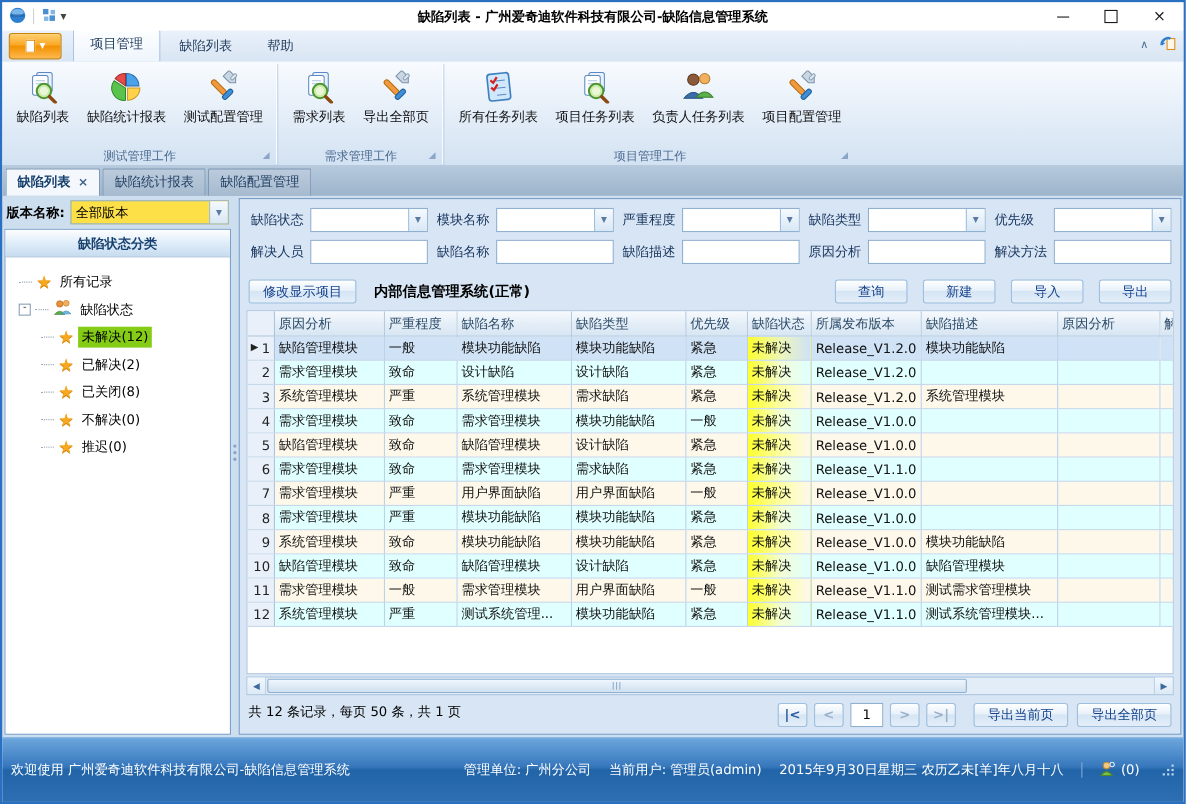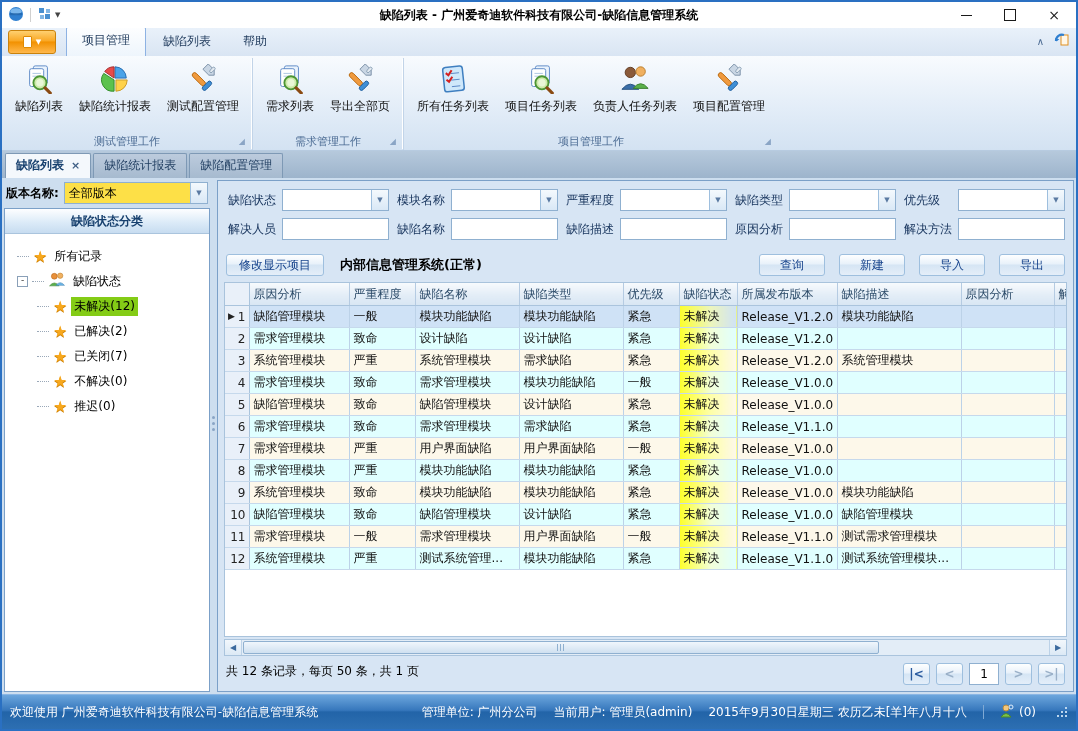--- a/index.html
+++ b/index.html
@@ -104,21 +104,21 @@
   
   .pager{display:flex;align-items:flex-start;margin-top:7px;gap:6px;padding:0 2px 2px;flex:0 0 auto;}
   .pg-summary{color:#000;}
   .pg-right{margin-left:auto;display:flex;align-items:center;gap:6px;}
   .pg-btn{width:27px;min-width:27px;padding:0;height:22px;font-weight:700;color:#2a5a9e;}
   .pg-btn.dim{color:#9ab0c8;}
   .pg-input{width:28px;height:20px;border:1px solid #8fb0d0;text-align:center;font:inherit;padding:0;}
   .pg-export{margin-left:10px;display:flex;gap:8px;}
   
   .statusbar{height:26px;background:linear-gradient(#6ca6dd,#3677bc 45%,#2264a8 50%,#2d6fb2);border-top:1px solid #8ab6e4;
-    display:flex;align-items:center;color:#fff;padding:4px 8px;gap:18px;flex:0 0 auto;}
+    display:flex;align-items:center;color:#fff;padding:16px 8px;gap:18px;flex:0 0 auto;}
   .sb-right{margin-left:auto;display:flex;align-items:center;gap:16px;}
   .sb-user-group{display:flex;align-items:center;gap:5px;}
   .sb-sep{width:1px;height:14px;background:#7fa9d4;}
   .sb-grip{width:12px;height:12px;position:relative;margin-left:4px;}
   .sb-grip::after{content:"";position:absolute;right:1px;bottom:1px;width:2px;height:2px;background:#bcd6ee;
     box-shadow:-4px 0 0 #bcd6ee,-8px 0 0 #bcd6ee,0 -4px 0 #bcd6ee,-4px -4px 0 #bcd6ee,0 -8px 0 #bcd6ee;}
 </style>
 </head>
 <body>
 
@@ -352,21 +352,21 @@
               <span class="tlabel">未解决(12)</span>
             </div>
             <div class="titem" style="padding-left: 28px;">
               <span class="dots"></span>
               <span class="star">★</span>
               <span class="tlabel">已解决(2)</span>
             </div>
             <div class="titem" style="padding-left: 28px;">
               <span class="dots"></span>
               <span class="star">★</span>
-              <span class="tlabel">已关闭(7)</span>
+              <span class="tlabel">已关闭(8)</span>
             </div>
             <div class="titem" style="padding-left: 28px;">
               <span class="dots"></span>
               <span class="star">★</span>
               <span class="tlabel">不解决(0)</span>
             </div>
             <div class="titem" style="padding-left: 28px;">
               <span class="dots"></span>
               <span class="star">★</span>
               <span class="tlabel">推迟(0)</span>
@@ -708,20 +708,24 @@
       </div>
 
       <div class="pager">
         <span class="pg-summary">共 12 条记录，每页 50 条，共 1 页</span>
         <span class="pg-right">
           <button class="btn pg-btn">|&lt;</button>
           <button class="btn pg-btn dim">&lt;</button>
           <input class="pg-input" value="1" style="">
           <button class="btn pg-btn dim">&gt;</button>
           <button class="btn pg-btn dim">&gt;|</button>
+          <span class="pg-export">
+            <button class="btn">导出当前页</button>
+            <button class="btn">导出全部页</button>
+          </span>
         </span>
       </div>
 
     </div>
   </div>
 
   <div class="statusbar">
     <span>欢迎使用 广州爱奇迪软件科技有限公司-缺陷信息管理系统</span>
     <span class="sb-right">
       <span>管理单位: 广州分公司</span>

